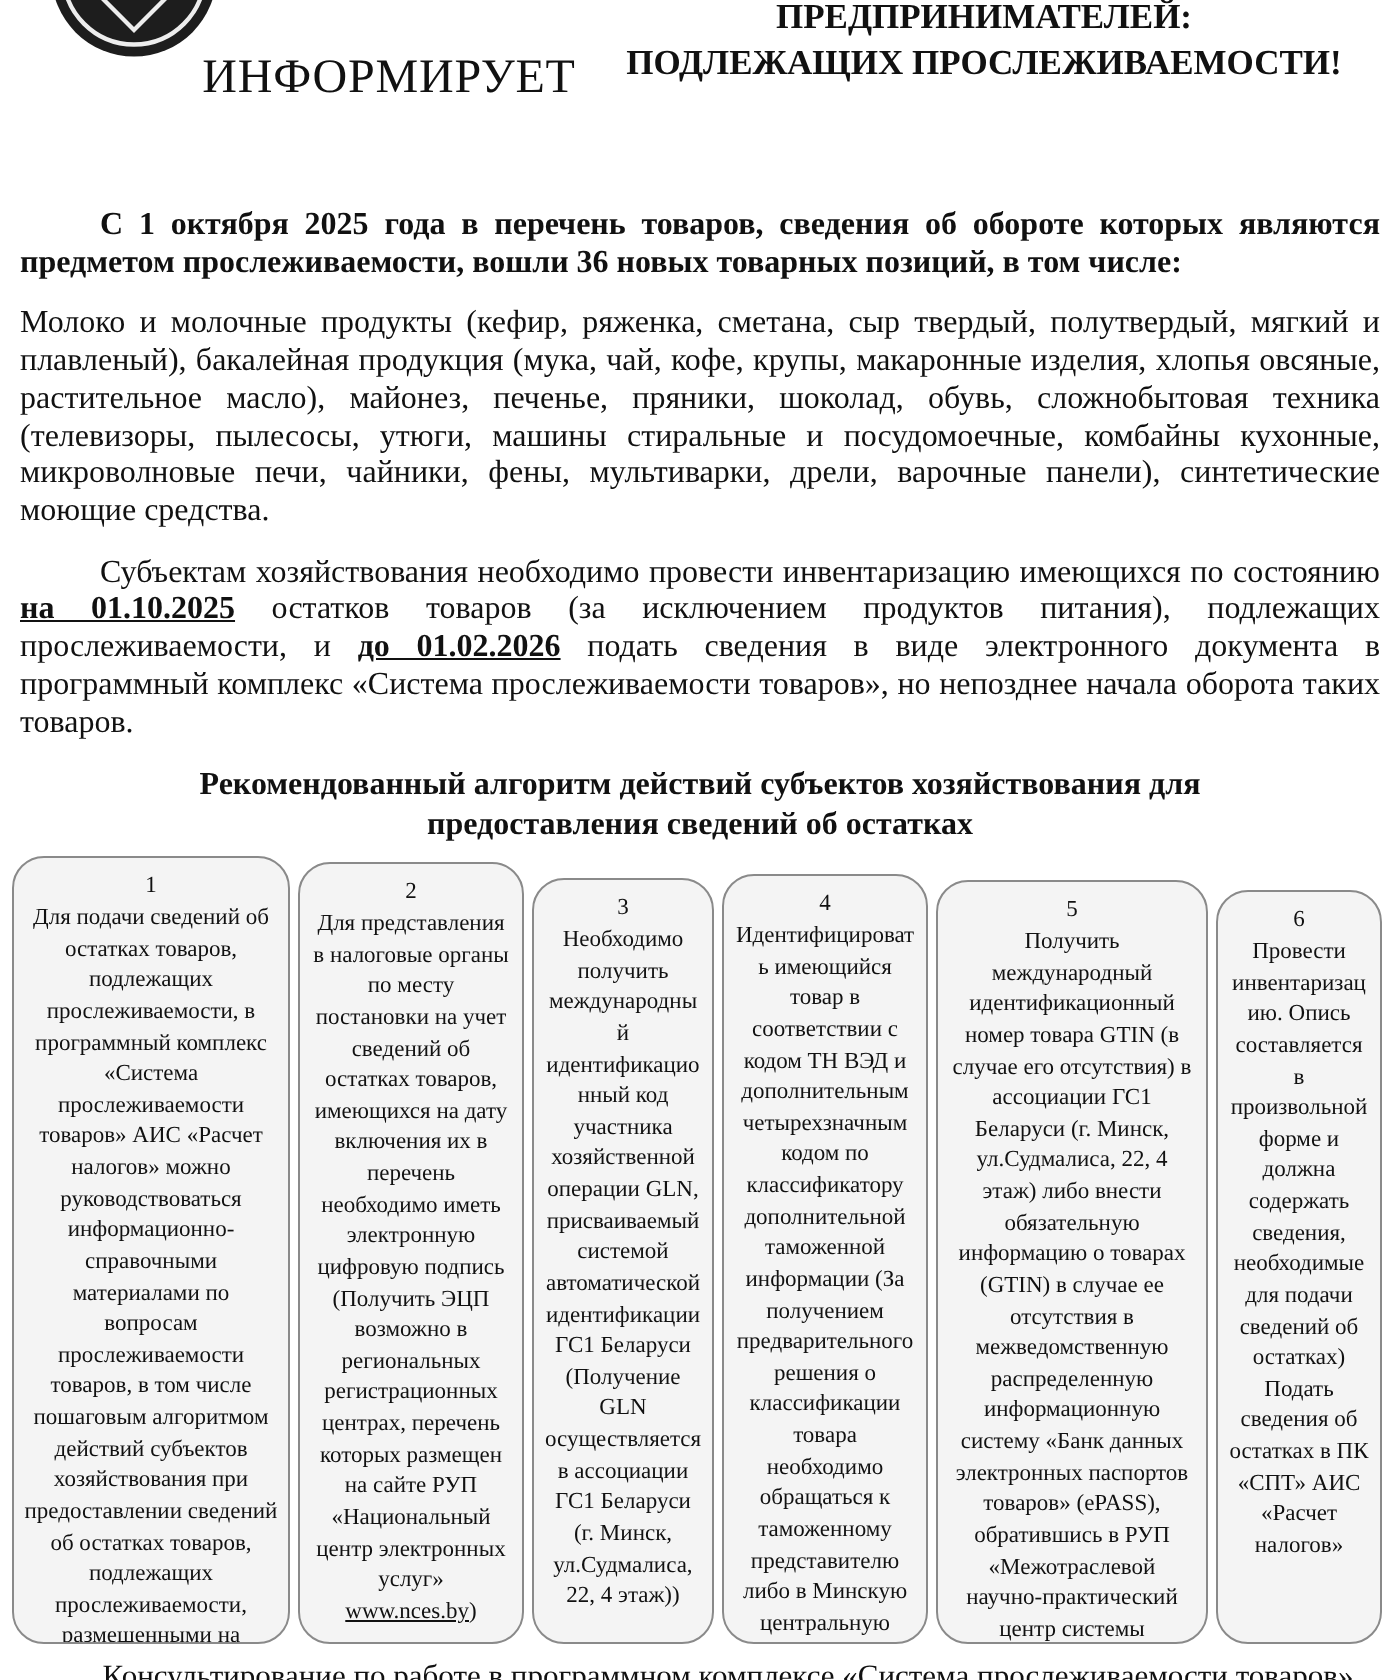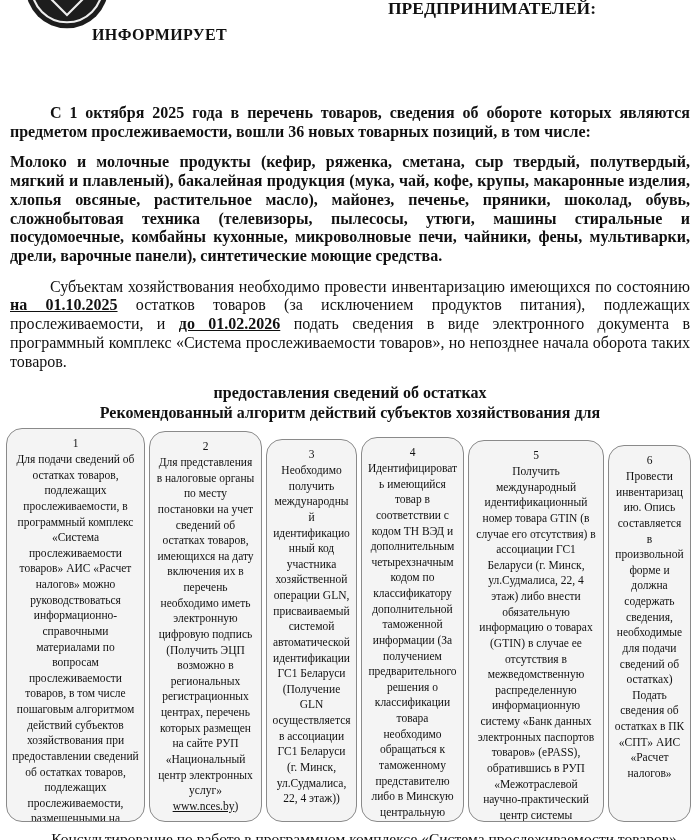--- a/index.html
+++ b/index.html
@@ -6,32 +6,32 @@
   body {
     width:700px; height:840px; overflow:hidden; background:#ffffff;
     font-family:"Liberation Serif", serif; color:#111;
   }
   .page { position:relative; width:700px; height:840px; overflow:hidden; }
 
   
   .header { position:relative; height:92px; }
   .logo { position:absolute; left:24px; top:-56px; width:86px; height:86px; }
   .informs {
-    position:absolute; left:92px; top:26px; width:205px; 
-    font-weight:bold; font-size:16px; letter-spacing:0.4px;
+    position:absolute; left:92px; top:26px; width:205px; text-align:center;
+    font-weight:normal; font-size:24px; letter-spacing:0.4px;
   }
   .title {
     position:absolute; left:288px; right:4px; top:-3px; text-align:center;
     font-weight:bold; font-size:17.5px; line-height:1.33;
   }
 
   
   .para { margin:12px 10px; font-size:16px; line-height:1.17; text-align:justify; }
   .p1 { text-indent:40px; font-weight:bold; }
-  .p2 { font-weight:bold; }
+  .p2 { font-weight:normal; }
   .p3 { text-indent:40px; font-weight:normal; }
   .p3 b { font-weight:bold;text-decoration:underline; }
 
   
   .algo-heading { text-align:center; font-weight:bold; font-size:16px; line-height:1.22; margin-top:3px; }
 
   
   .boxes { display:flex; gap:4px; margin:4px 6px 0 6px; height:396px; align-items:stretch; }
   .box {
     box-sizing:border-box; background:#f4f4f4; border:1.5px solid #8a8a8a;
@@ -69,32 +69,33 @@
         <circle cx="50" cy="50" r="48" fill="#1d1d1d"></circle>
         <circle cx="50" cy="50" r="41" fill="none" stroke="#ededed" stroke-width="2.5"></circle>
         <rect x="27" y="27" width="46" height="46" transform="rotate(45 50 50)" fill="#1d1d1d" stroke="#ededed" stroke-width="2.5"></rect>
         <circle cx="50" cy="50" r="13" fill="none" stroke="#ededed" stroke-width="2.5"></circle>
         <circle cx="50" cy="50" r="4" fill="#ededed"></circle>
       </svg>
     </div>
     <div class="informs">ИНФОРМИРУЕТ</div>
     <div class="title">
       <div>ПРЕДПРИНИМАТЕЛЕЙ:</div>
+      <div>ПОДЛЕЖАЩИХ ПРОСЛЕЖИВАЕМОСТИ!</div>
     </div>
   </div>
 
   <p class="para p1">С 1 октября 2025 года в перечень товаров, сведения об обороте которых являются предметом прослеживаемости, вошли 36 новых товарных позиций, в том числе:</p>
 
   <p class="para p2">Молоко и молочные продукты (кефир, ряженка, сметана, сыр твердый, полутвердый, мягкий и плавленый), бакалейная продукция (мука, чай, кофе, крупы, макаронные изделия, хлопья овсяные, растительное масло), майонез, печенье, пряники, шоколад, обувь, сложнобытовая техника (телевизоры, пылесосы, утюги, машины стиральные и посудомоечные, комбайны кухонные, микроволновые печи, чайники, фены, мультиварки, дрели, варочные панели), синтетические моющие средства.</p>
 
   <p class="para p3"><span>Субъектам хозяйствования необходимо провести инвентаризацию имеющихся по состоянию </span><b>на 01.10.2025</b><span> остатков товаров (за исключением продуктов питания), подлежащих прослеживаемости, и </span><b>до 01.02.2026</b><span> подать сведения в виде электронного документа в программный комплекс «Система прослеживаемости товаров», но непозднее начала оборота таких товаров.</span></p>
 
   <div class="algo-heading">
+    <div>Рекомендованный алгоритм действий субъектов хозяйствования для</div>
     <div>предоставления сведений об остатках</div>
-    <div>Рекомендованный алгоритм действий субъектов хозяйствования для</div>
   </div>
 
   <div class="boxes">
 
     <div class="box box-1">
       <span class="box-num">1</span>
       <span>Для подачи сведений об остатках товаров, подлежащих прослеживаемости, в программный комплекс «Система прослеживаемости товаров» АИС «Расчет налогов» можно руководствоваться информационно-справочными материалами по вопросам прослеживаемости товаров, в том числе пошаговым алгоритмом действий субъектов хозяйствования при предоставлении сведений об остатках товаров, подлежащих прослеживаемости, размещенными на официальном сайте МНС в разделе «Прослеживаемость товаров»</span>
     </div>
 
     <div class="box box-2">

